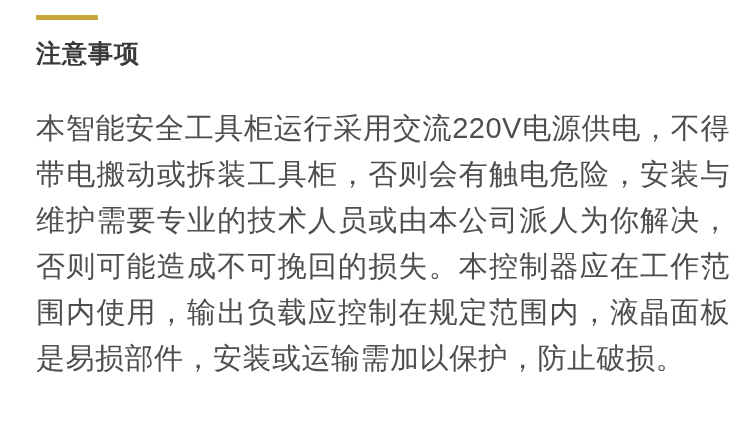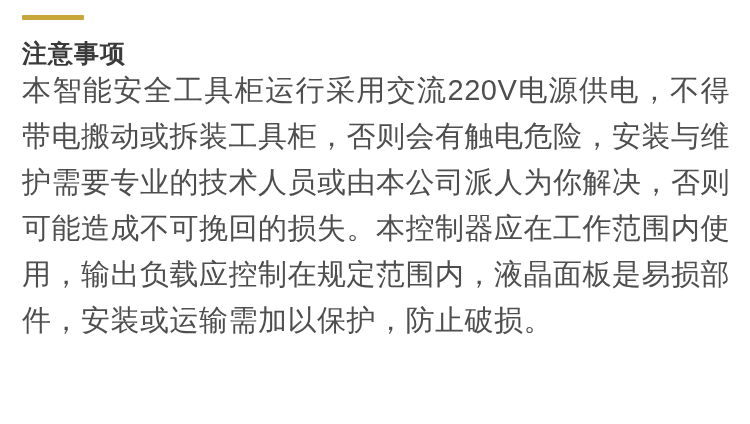--- a/index.html
+++ b/index.html
@@ -8,41 +8,42 @@
     width: 750px;
     height: 424px;
     background: #ffffff;
     overflow: hidden;
     font-family: "Liberation Sans", "DejaVu Sans", sans-serif;
   }
 
   .notice-section {
     width: 750px;
     height: 333px;
-    padding: 15px 20px 0 22px;
+    padding: 15px 20px 0 36px;
     background: #ffffff;
   }
 
   .accent-bar {
     width: 62px;
     height: 5px;
     border-radius: 1px;
     
   }
 
   .page-title {
     margin-top: 19px;
     font-size: 25px;
     line-height: 28px;
     font-weight: 700;
     color: #3a3a3a;
     letter-spacing: 1px;
   }
 
   .notice-paragraph {
+    margin-top: 38px;
     font-size: 29px;
     line-height: 46px;
     color: #4e4e4e;
     text-align: justify;
     text-justify: inter-ideograph;
     letter-spacing: 0.5px;
     word-break: break-all;
   }
 </style>
 </head>

